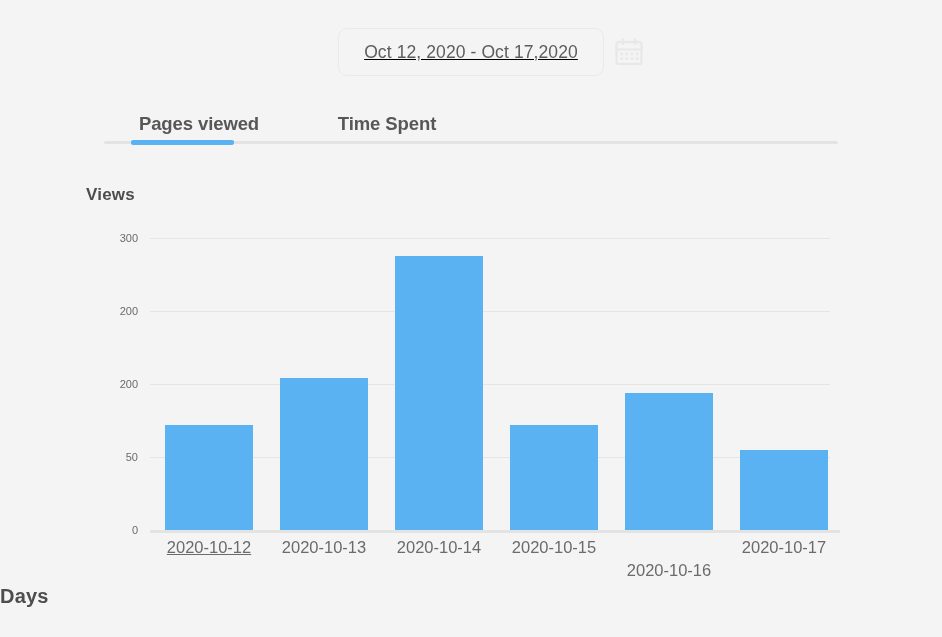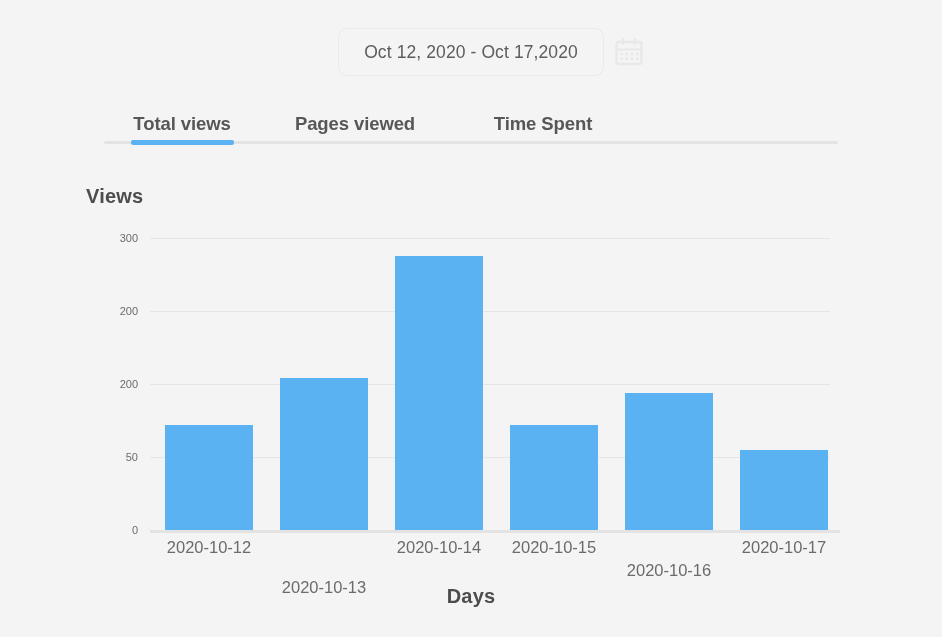--- a/index.html
+++ b/index.html
@@ -7,21 +7,21 @@
     width: 942px; height: 637px;
     background: #f4f4f4;
     font-family: "Liberation Sans", sans-serif;
     overflow: hidden;
   }
   .page { position: relative; width: 942px; height: 637px; background: #f4f4f4; }
 
   
   .daterange-row {
     position: absolute; left: 0; top: 28px; width: 942px; height: 48px;
-    display: flex; align-items: center; justify-content: center;
+    display: flex; align-items: center; justify-content: center; text-decoration: underline;
   }
   .daterange-pill {
     width: 266px; height: 48px;
     border: 1px solid #eaeaea; border-radius: 9px;
     background: #f4f4f4;
     display: flex; align-items: center; justify-content: center;
     font-size: 17.5px; color: #5d5d5d; letter-spacing: .1px;
     white-space: nowrap;
   }
   .cal-wrap {
@@ -52,21 +52,21 @@
   }
   .tabs-active {
     position: absolute; left: 131px; top: 140px; width: 103px; height: 5px;
     background: #5bb2f2; border-radius: 2px;
   }
 
   
   .chart-block { position: absolute; left: 0; top: 160px; width: 942px; height: 477px; }
   .y-axis-title {
     position: absolute; left: 86px; top: 25px;
-    font-size: 20px; font-weight: bold; color: #4d4d4d; letter-spacing: .2px;
+    font-size: 17px; font-weight: bold; color: #4d4d4d; letter-spacing: .2px;
   }
   .plot {
     position: absolute; left: 150px; top: 78px;
     width: 680px; height: 292px;
   }
   .gridline {
     position: absolute; left: 0; width: 680px; height: 1px; background: #e5e5e5;
   }
   .axis-baseline {
     position: absolute; left: 0; top: 292px; width: 690px; height: 3px;
@@ -82,21 +82,21 @@
     position: absolute; bottom: 0; width: 88px;
     background: #5bb2f2;
   }
   .xtick {
     position: absolute; top: 300px;
     width: 120px; text-align: center;
     font-size: 16.5px; color: #6b6b6b; white-space: nowrap;
   }
   .x-axis-title {
     position: absolute; left: 0; top: 425px; width: 942px;
-    text-align: center;
+    text-align: left;
     font-size: 20px; font-weight: bold; color: #4d4d4d; letter-spacing: .2px;
   }
 </style>
 </head>
 <body>
 
 <div class="page">
 
   <div class="daterange-row">
     <div class="daterange-pill">Oct 12, 2020 - Oct 17,2020</div>
@@ -114,23 +114,20 @@
         <rect x="21.7" y="15.6" width="2.7" height="2.7"></rect>
         <rect x="6.4" y="20.3" width="2.7" height="2.7"></rect>
         <rect x="11.5" y="20.3" width="2.7" height="2.7"></rect>
         <rect x="16.6" y="20.3" width="2.7" height="2.7"></rect>
         <rect x="21.7" y="20.3" width="2.7" height="2.7"></rect>
       </g>
     </svg>
   </div>
 
   <div class="tabs">
-    <div class="tab t0">
-      <span>Total views</span>
-    </div>
     <div class="tab t1">
       <span>Pages viewed</span>
     </div>
     <div class="tab t2">
       <span>Time Spent</span>
     </div>
   </div>
   <div class="tabs-rule"></div>
   <div class="tabs-active"></div>
 
@@ -154,22 +151,22 @@
       <div class="axis-baseline"></div>
       <div class="bars" id="bars">
           <div class="bar" style="left: 15px; height: 105.12px; background: rgb(91, 178, 242);"></div>
           <div class="bar" style="left: 130px; height: 151.84px; background: rgb(91, 178, 242);"></div>
           <div class="bar" style="left: 245px; height: 273.75px; background: rgb(91, 178, 242);"></div>
           <div class="bar" style="left: 360px; height: 105.12px; background: rgb(91, 178, 242);"></div>
           <div class="bar" style="left: 475px; height: 137.24px; background: rgb(91, 178, 242);"></div>
           <div class="bar" style="left: 590px; height: 80.3px; background: rgb(91, 178, 242);"></div>
         </div>
       <div id="xticks">
-          <div class="xtick" style="left: -1px;">2020-10-12</div>
-          <div class="xtick" style="left: 114px; margin-top: 40px;">2020-10-13</div>
+          <div class="xtick" style="left: -1px; text-decoration: underline;">2020-10-12</div>
+          <div class="xtick" style="left: 114px;">2020-10-13</div>
           <div class="xtick" style="left: 229px;">2020-10-14</div>
           <div class="xtick" style="left: 344px;">2020-10-15</div>
           <div class="xtick" style="left: 459px; margin-top: 23px;">2020-10-16</div>
           <div class="xtick" style="left: 574px;">2020-10-17</div>
         </div>
     </div>
 
     <div class="x-axis-title">Days</div>
   </div>
 

